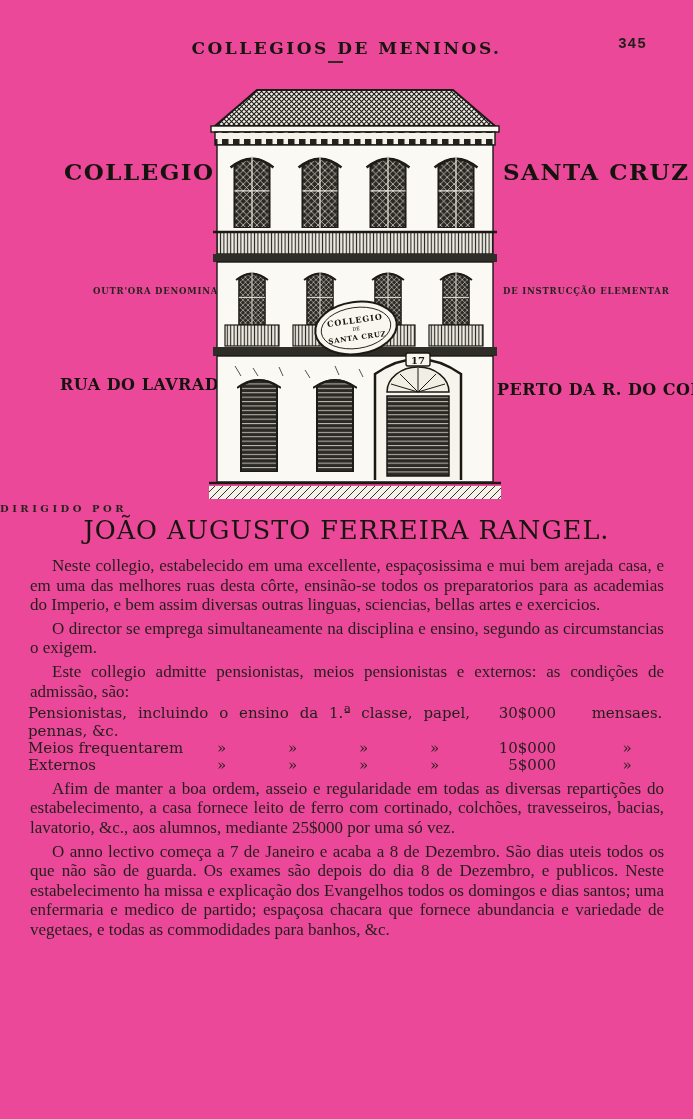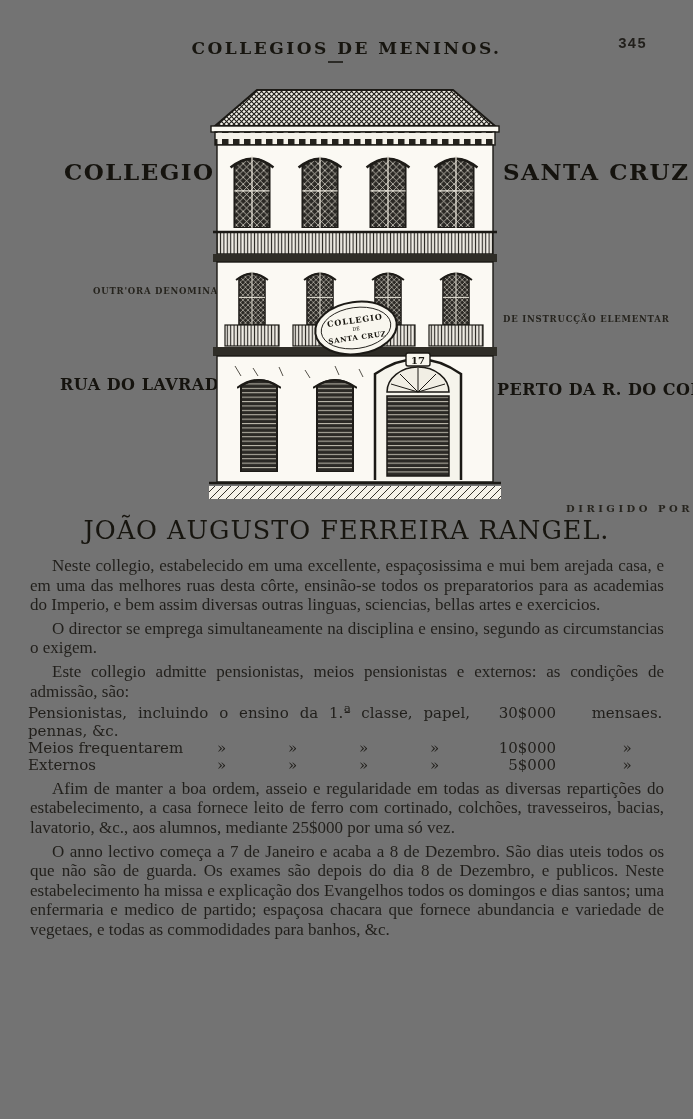--- a/index.html
+++ b/index.html
@@ -1,20 +1,20 @@
 <!DOCTYPE html>
 <html><head>
 <meta charset="utf-8">
 <style>
   html,body { margin:0; padding:0; }
   body { background:#e8e6e0; }
   .page {
     position:relative;
     width:693px; height:1119px;
-    background:#737373;
+    background:#ec4899;
     font-family:"DejaVu Serif", serif;
     color:#211f1b;
     overflow:hidden;
     margin:0 auto;
   }
   
   .running-title {
     position:absolute; top:38px; left:0; width:100%;
     text-align:center; font-size:17px; font-weight:bold;
     letter-spacing:2.5px; color:#17150f;
@@ -28,31 +28,31 @@
     width:15px; height:2px; background:#2b2a26;
   }
   
   .b-title { position:absolute; font-weight:bold; font-size:23px;
     letter-spacing:1.5px; white-space:nowrap; color:#15130e; }
   .b-title.left  { top:158px; left:64px; }
   .b-title.right { top:158px; left:503px; }
   .b-sub { position:absolute; font-weight:bold; font-size:8.5px;
     letter-spacing:0.8px; white-space:nowrap; color:#26241e; }
   .b-sub.left  { top:286px; left:93px; }
-  .b-sub.right { top:286px; left:503px;margin-top:28px; }
+  .b-sub.right { top:286px; left:503px; }
   .b-addr { position:absolute; font-weight:bold; font-size:16px;
     letter-spacing:0.5px; white-space:nowrap; color:#15130e; }
   .b-addr.left  { top:375px; left:60px; }
   .b-addr.right { top:380px; left:497px; }
   
   .building { position:absolute; top:84px; left:209px; }
   
   .director-caption {
     position:absolute; top:503px; left:0; width:100%;
-    text-align:right; font-size:10px; font-weight:bold;
+    text-align:left; font-size:10px; font-weight:bold;
     letter-spacing:3.5px; color:#26241e;
   }
   .director-name {
     position:absolute; top:515px; left:0; width:100%;
     text-align:center; font-size:25.5px; font-weight:normal;
     letter-spacing:1px; white-space:nowrap; color:#17150f;
   }
   
   .body-text {
     position:absolute; top:552px; left:26px; width:642px;

